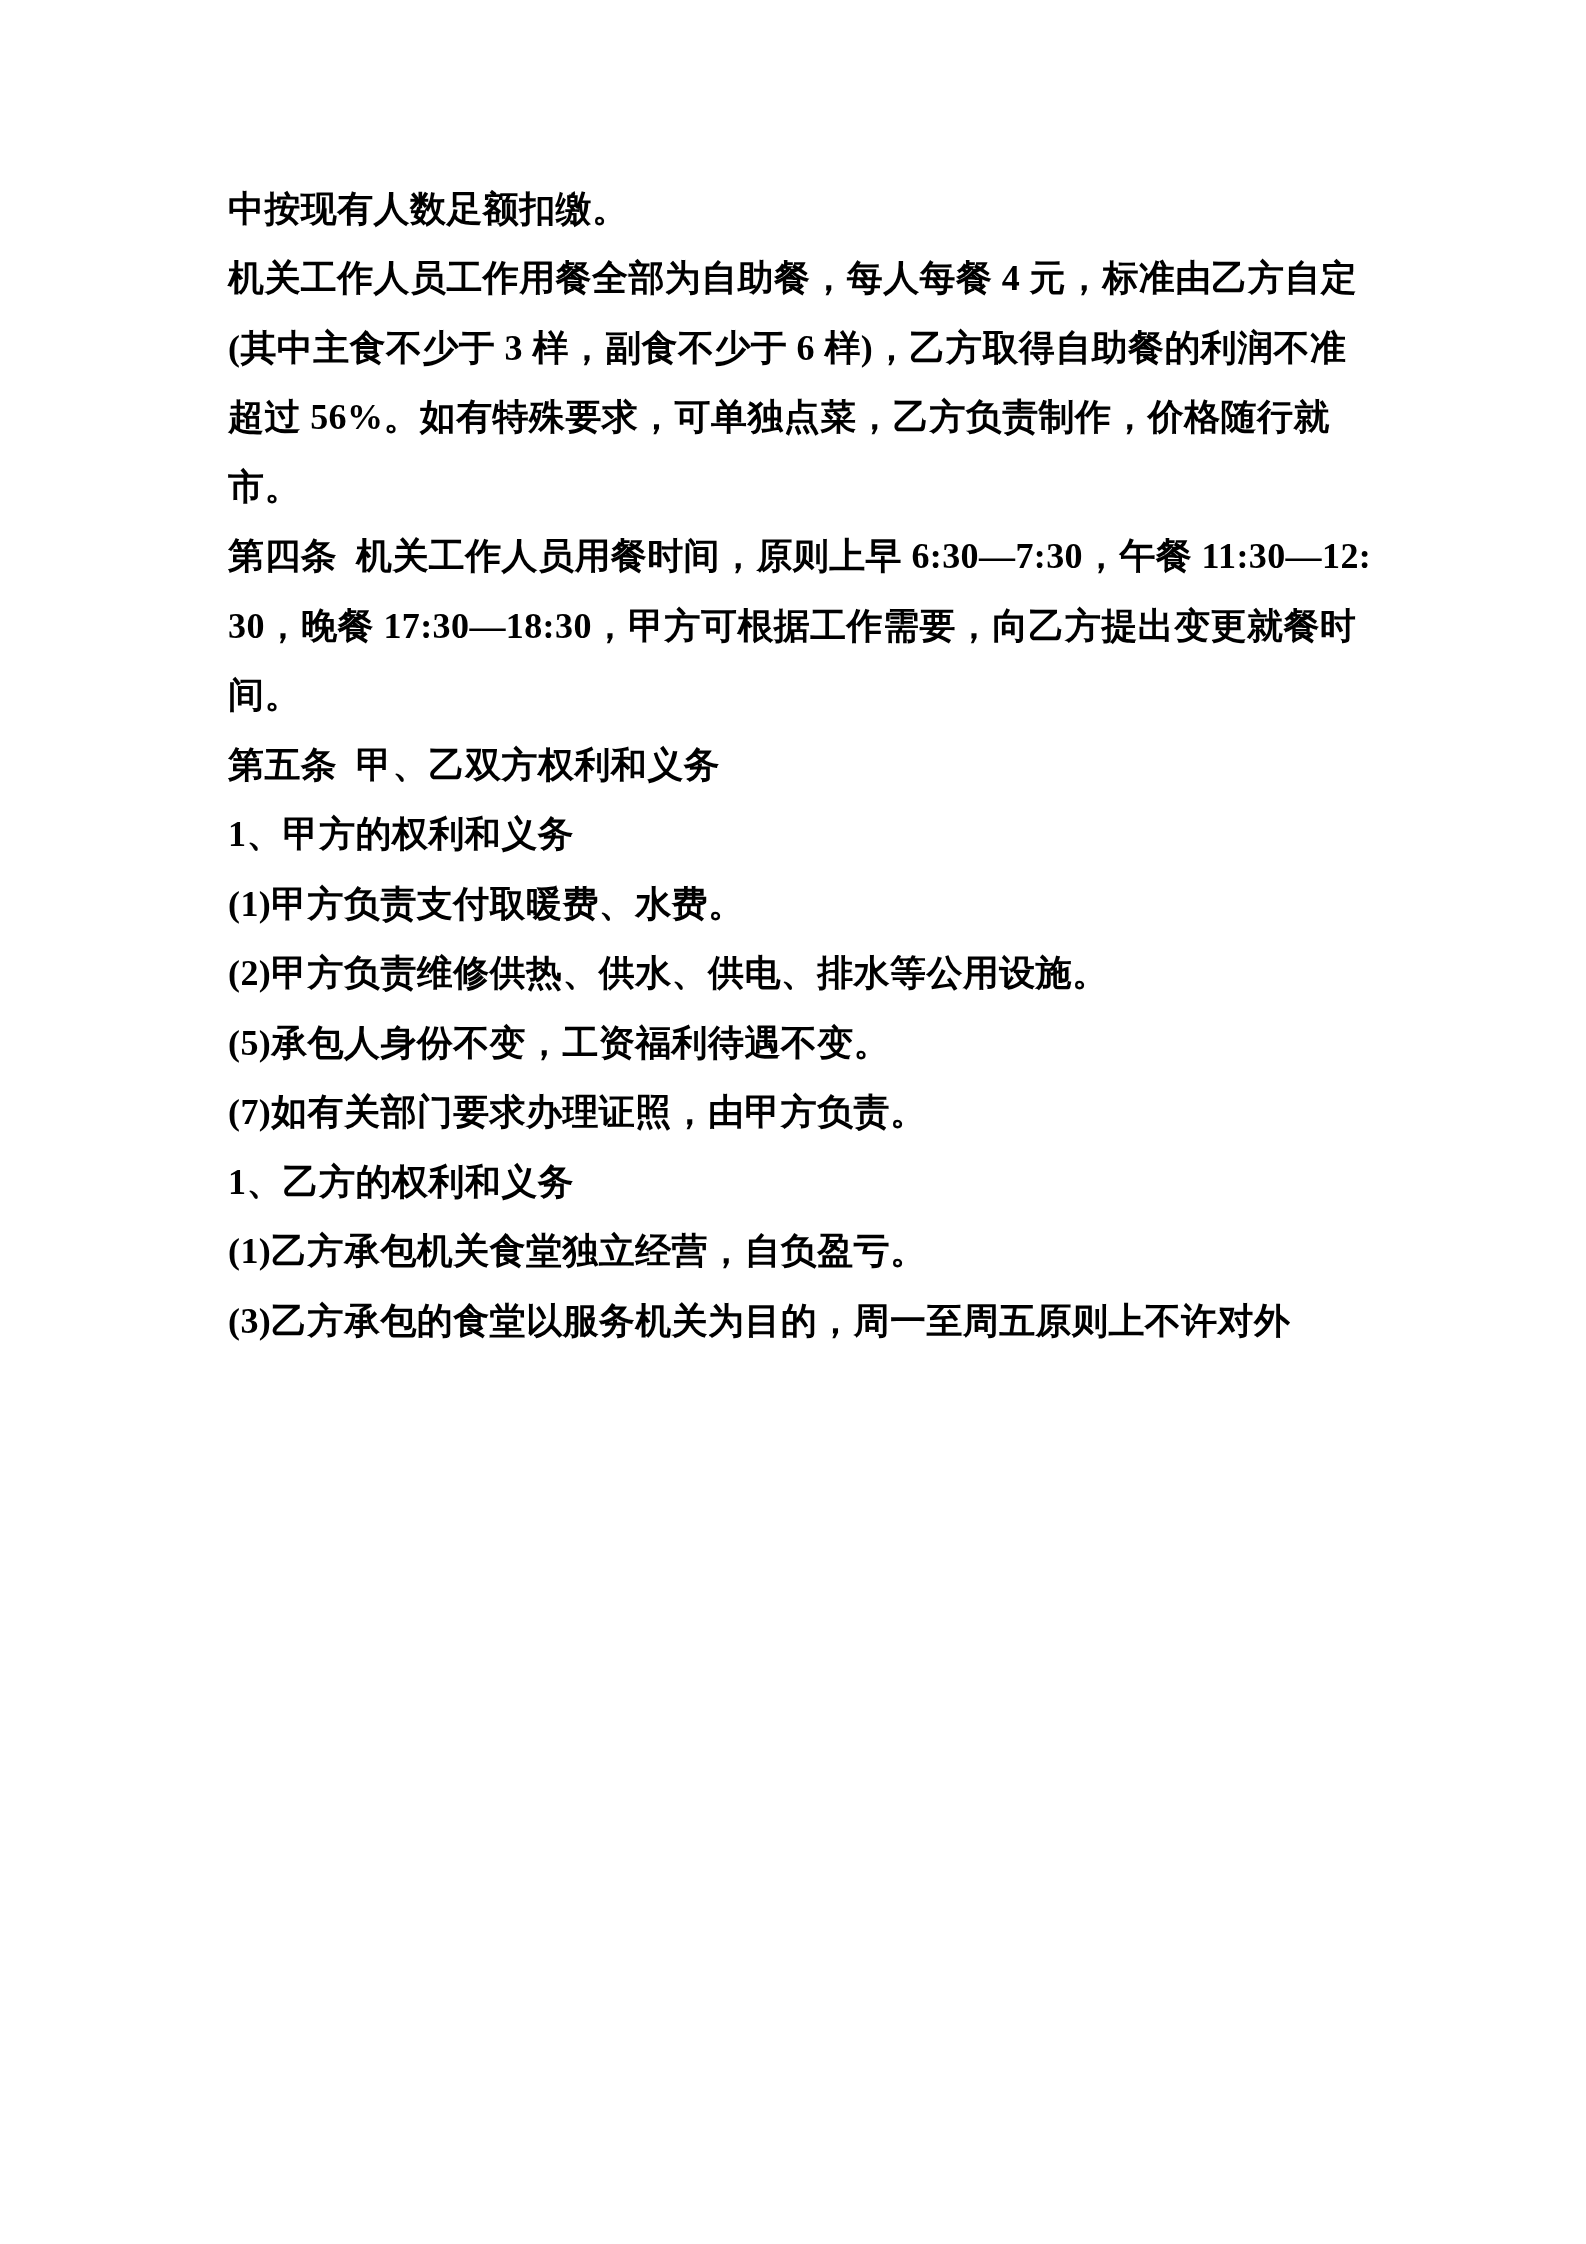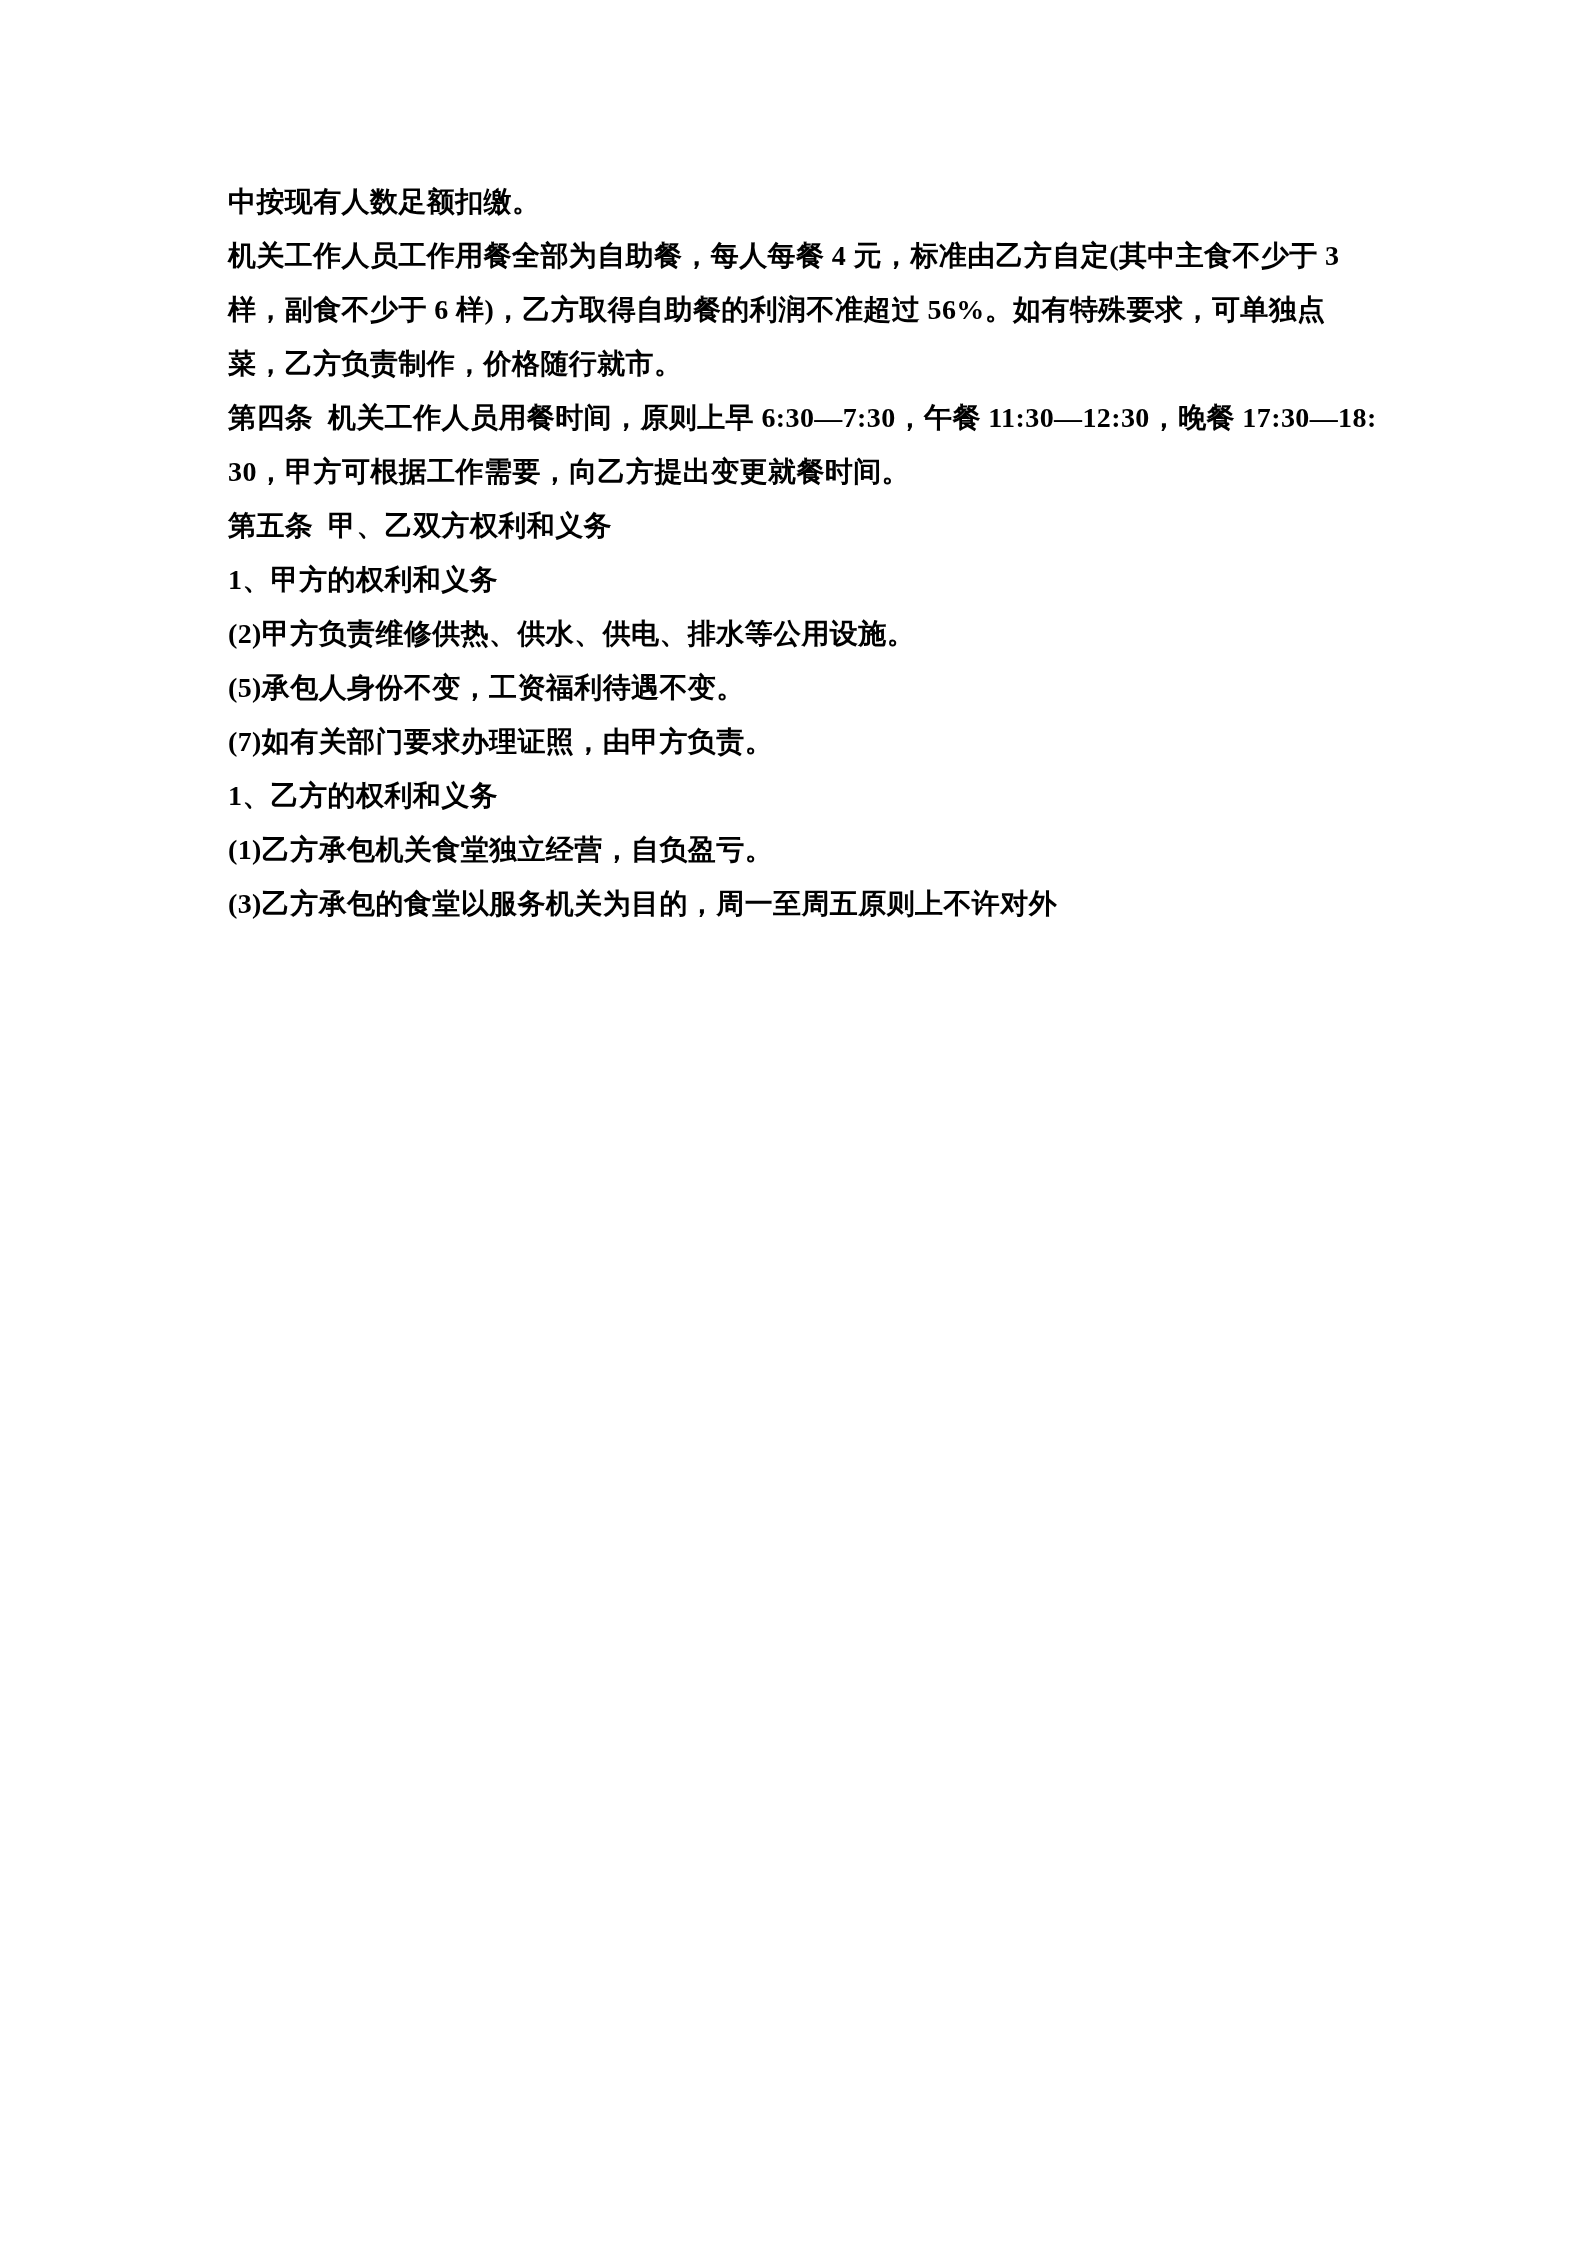--- a/index.html
+++ b/index.html
@@ -19,41 +19,42 @@
     width: 1586px;
     height: 2244px;
     background: #ffffff;
     box-sizing: border-box;
     padding: 175px 205px 0 228px;
   }
   .doc-body {
     display: block;
   }
   .para {
-    font-size: 28px;
+    font-size: 36px;
     line-height: 1.93;
     letter-spacing: 0.4px;
     font-weight: 700;
     text-align: left;
     white-space: pre-wrap;
     word-break: break-all;
     margin: 0;
     padding: 0;
   }
 </style>
 </head>
 <body>
 
 <div class="page">
   <div class="doc-body">
     <p class="para">中按现有人数足额扣缴。</p>
     <p class="para">机关工作人员工作用餐全部为自助餐，每人每餐 4 元，标准由乙方自定(其中主食不少于 3 样，副食不少于 6 样)，乙方取得自助餐的利润不准超过 56%。如有特殊要求，可单独点菜，乙方负责制作，价格随行就市。</p>
     <p class="para">第四条  机关工作人员用餐时间，原则上早 6:30—7:30，午餐 11:30—12:30，晚餐 17:30—18:30，甲方可根据工作需要，向乙方提出变更就餐时间。</p>
     <p class="para">第五条  甲、乙双方权利和义务</p>
     <p class="para">1、甲方的权利和义务</p>
+    <p class="para">(1)甲方负责支付取暖费、水费。</p>
     <p class="para">(2)甲方负责维修供热、供水、供电、排水等公用设施。</p>
     <p class="para">(5)承包人身份不变，工资福利待遇不变。</p>
     <p class="para">(7)如有关部门要求办理证照，由甲方负责。</p>
     <p class="para">1、乙方的权利和义务</p>
     <p class="para">(1)乙方承包机关食堂独立经营，自负盈亏。</p>
     <p class="para">(3)乙方承包的食堂以服务机关为目的，周一至周五原则上不许对外</p>
   </div>
 </div>
 
 </body></html>

